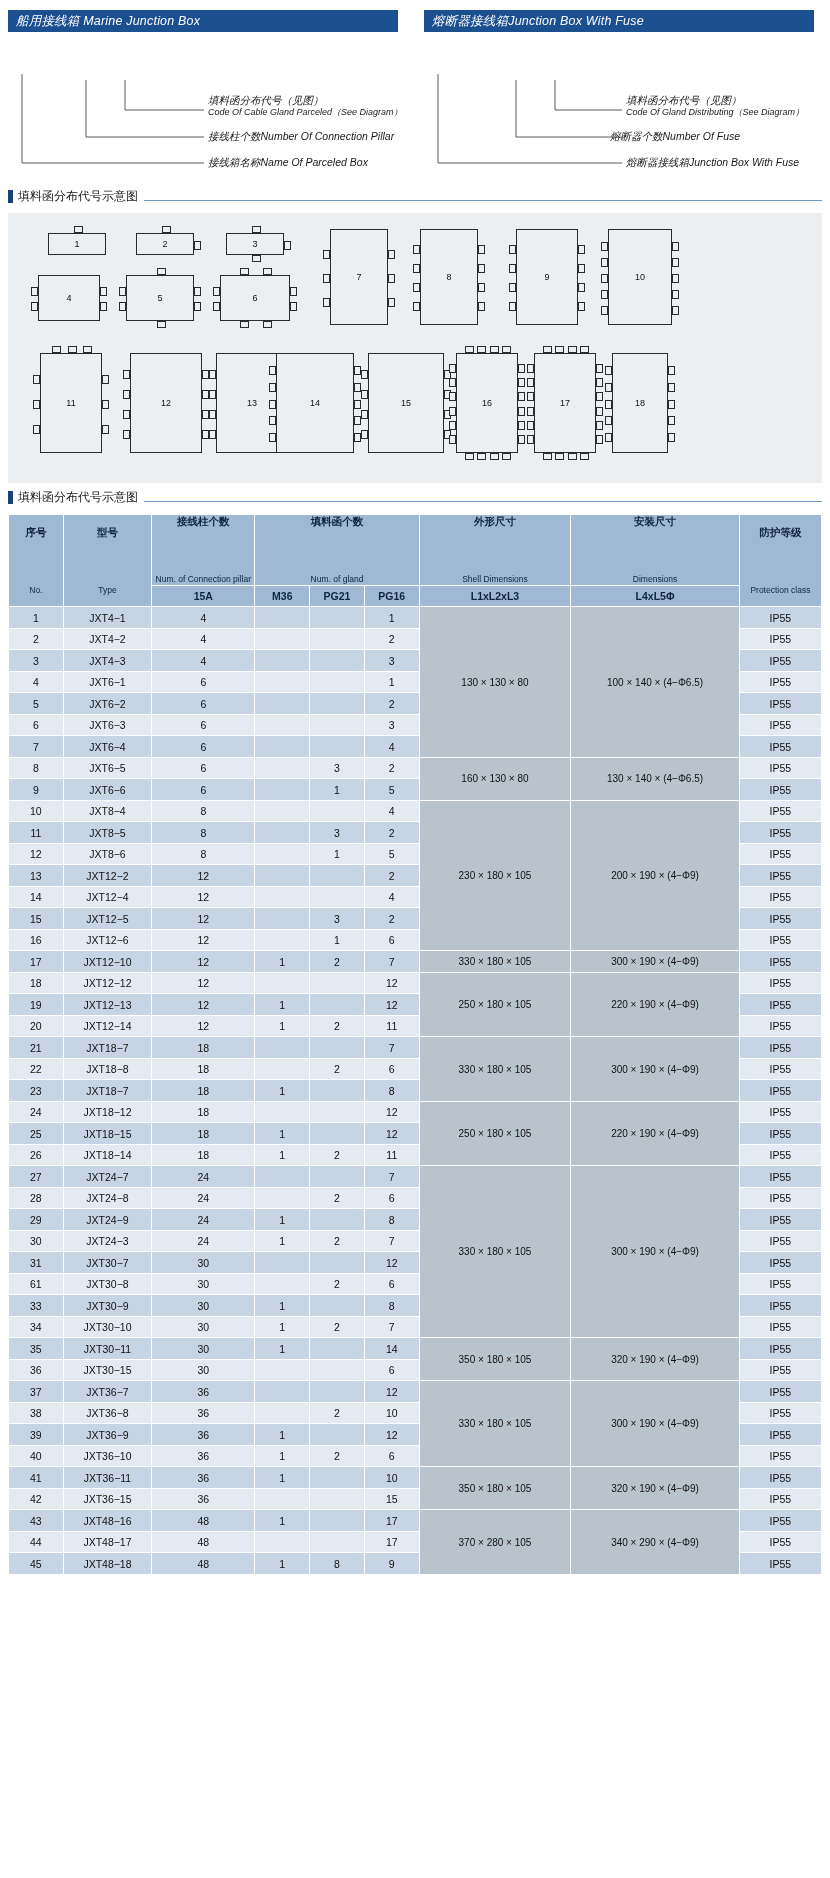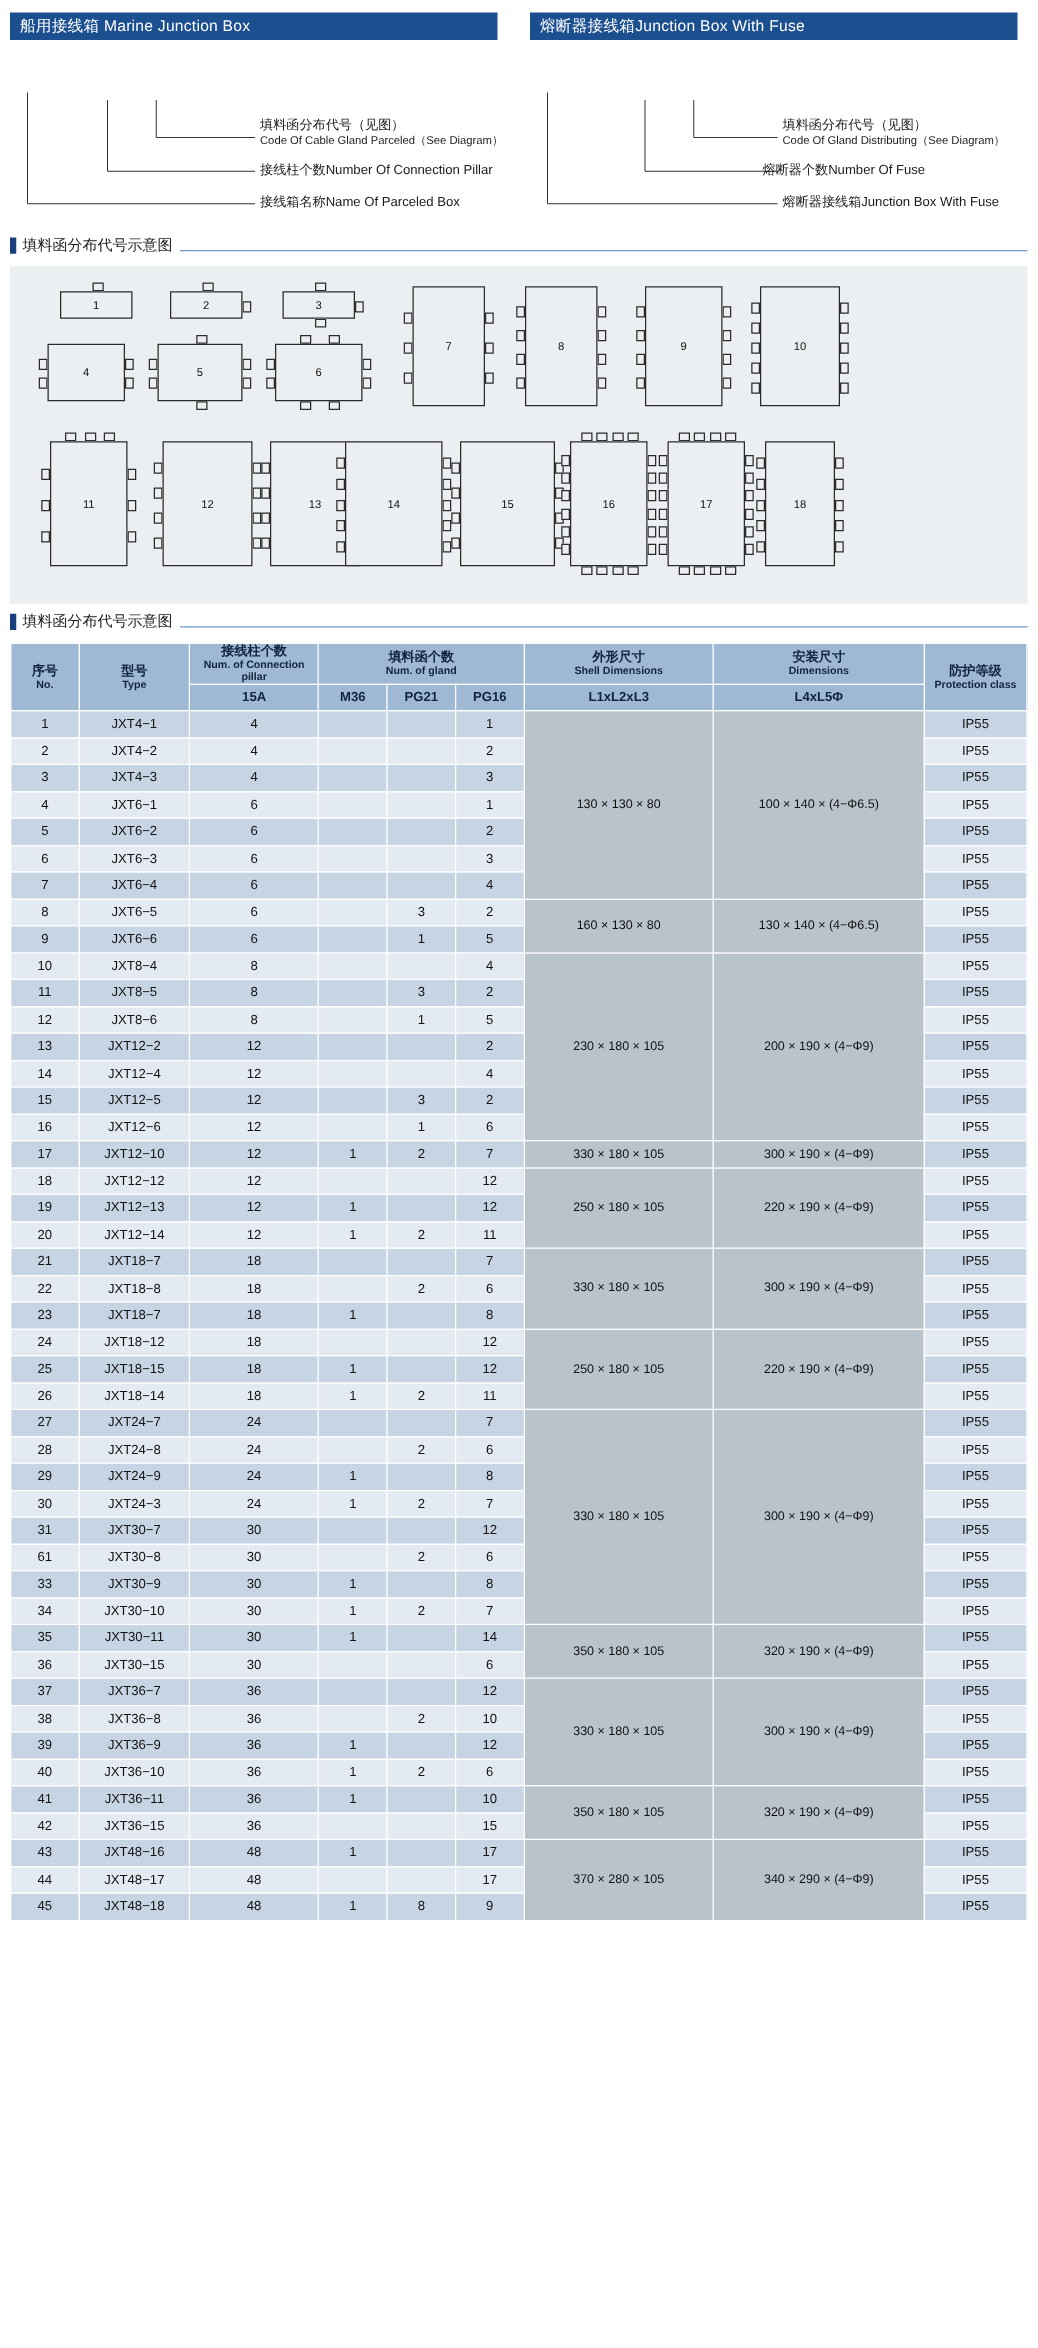--- a/index.html
+++ b/index.html
@@ -43,21 +43,21 @@
     position: relative;
     top: 4px;
   }
 
   
   .model-wrap {
     display: flex;
     gap: 26px;
     margin: 10px 8px 0 8px;
   }
-  .model-col { width: 390px; position: relative; }
+  .model-col { width: 390px; position: relative; font-style: italic; }
   .model-title {
     background: #1c4f90;
     color: #fff;
     font-size: 12.5px;
     height: 22px;
     line-height: 22px;
     padding-left: 8px;
     letter-spacing: .2px;
   }
   .model-body { position: relative; height: 150px; }
@@ -138,21 +138,22 @@
     background: #9fb8d4;
     color: #10243f;
     font-weight: bold;
     line-height: 1.15;
     font-size: 10.5px;
     border: 1px solid #ffffff;
   }
   table.spec thead th .en {
     display: block;
     font-size: 8.5px;
-    font-weight: bold;
+    font-weight: normal;
+    margin-top: 48px;
   }
   tbody tr.odd td { background: #c7d4e3; }
   tbody tr.even td { background: #e4eaf1; }
   td.merged { background: #b9c3cc !important; }
   td.dim { font-size: 10px; }
 </style>
 </head>
 <body>
 
 <div id="page">

